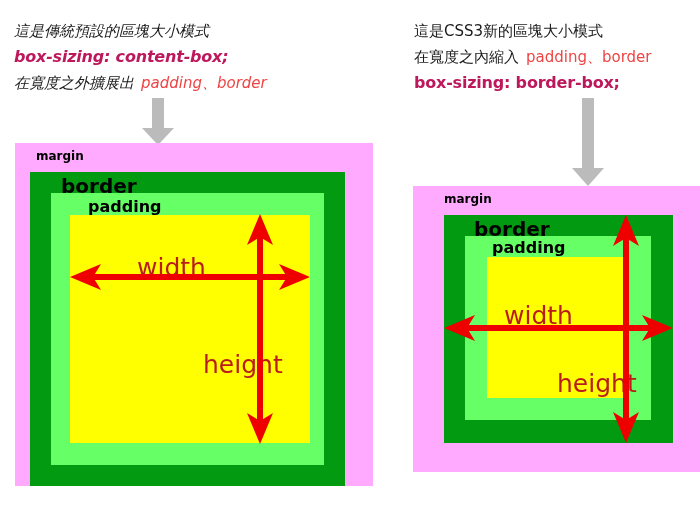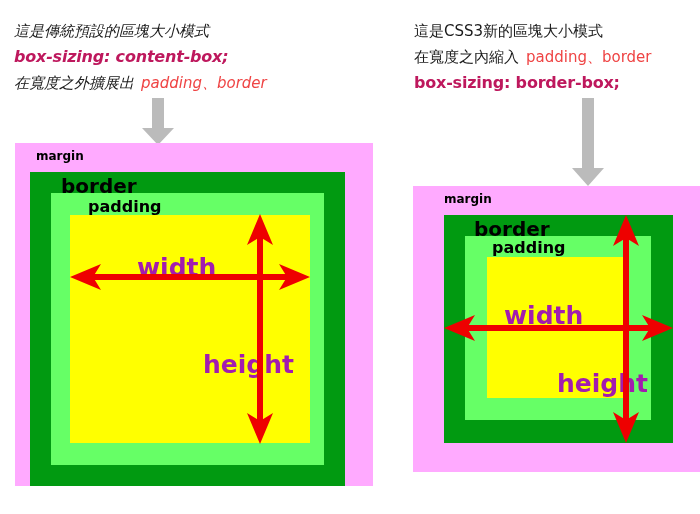--- a/index.html
+++ b/index.html
@@ -61,22 +61,22 @@
     color: #000000;
     white-space: nowrap;
     line-height: 1;
   }
   .lbl-margin  { font-size: 12px; }
   .lbl-border  { font-size: 20px; }
   .lbl-padding { font-size: 16px; }
 
   .dim-label {
     position: absolute;
-    font-weight: bold;
-    color: #a21caf;
+    font-weight: normal;
+    color: #b91c1c;
     white-space: nowrap;
     line-height: 1;
   }
 
   .arrow-layer {
     position: absolute;
     left: 0; top: 0;
     width: 700px; height: 514px;
     pointer-events: none;
   }

